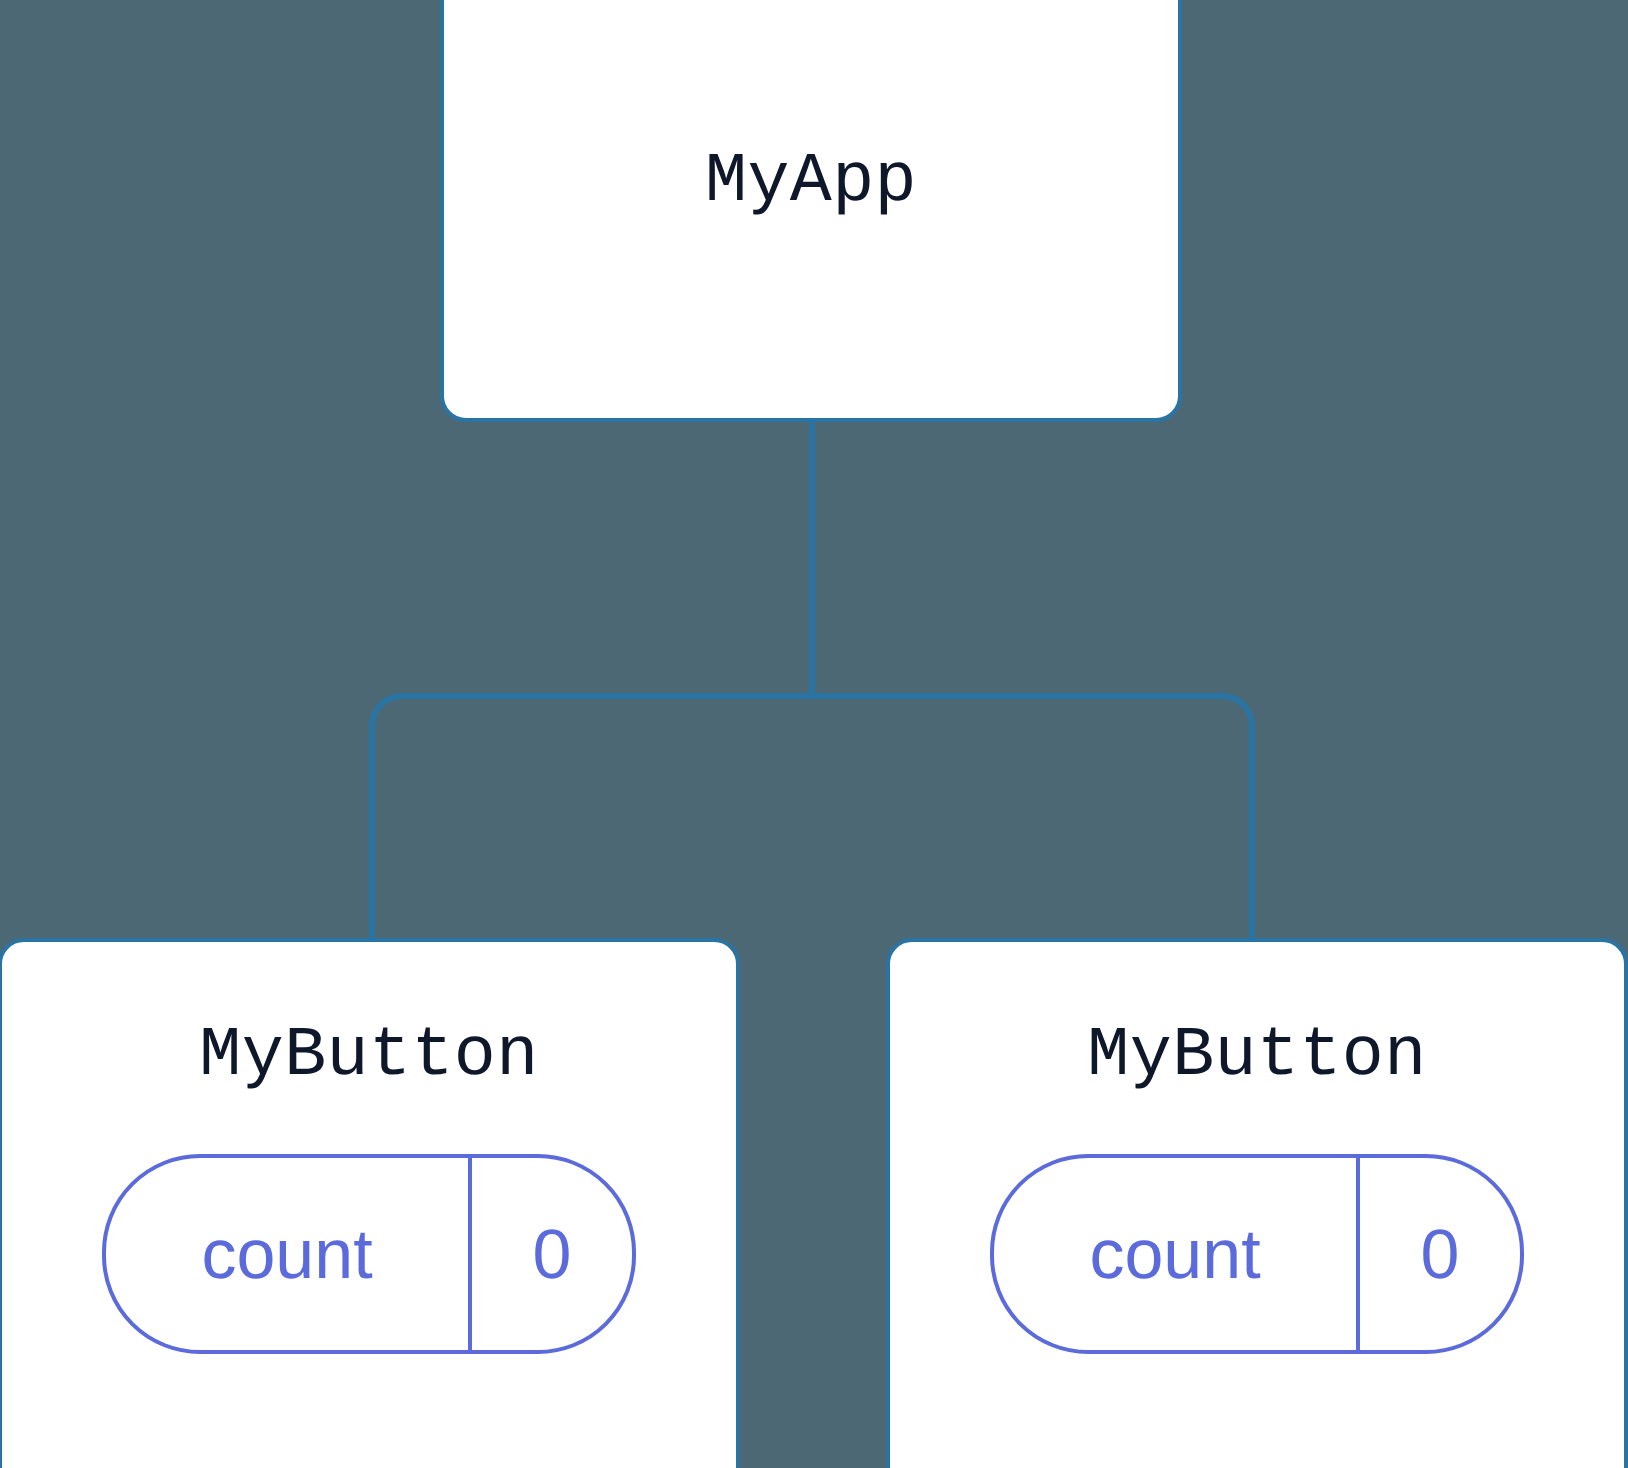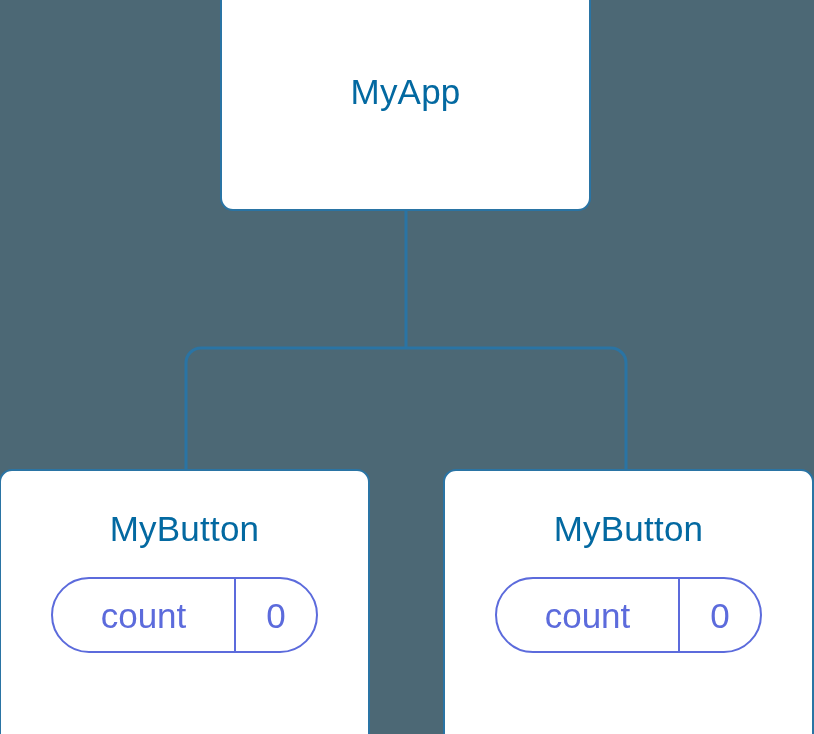--- a/index.html
+++ b/index.html
@@ -55,31 +55,32 @@
     top: 469px;
     width: 371px;
     height: 292px;
     padding-top: 40px;
   }
 
   .node-child-left  { left: -1px; }
   .node-child-right { left: 443px; }
 
   .node-title {
-    color: #0369a1;
+    color: #0f172a;
     font-size: 35px;
     line-height: 1;
     letter-spacing: 0.2px;
     white-space: nowrap;
+    font-family: Liberation Mono, monospace;
   }
 
   
   .pill {
     margin-top: 31px;
-    height: 76px;
+    height: 100px;
     width: 267px;
     box-sizing: border-box;
     border: 2px solid #5c6bdc;
     border-radius: 49px;
     display: flex;
     align-items: stretch;
     background: #ffffff;
     overflow: hidden;
   }
 

